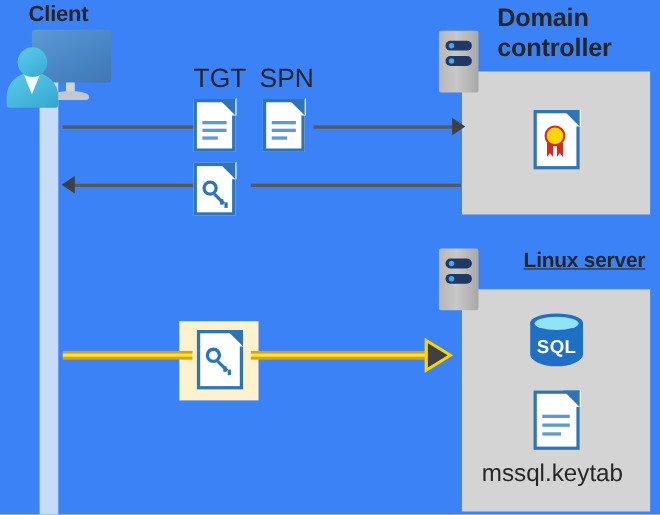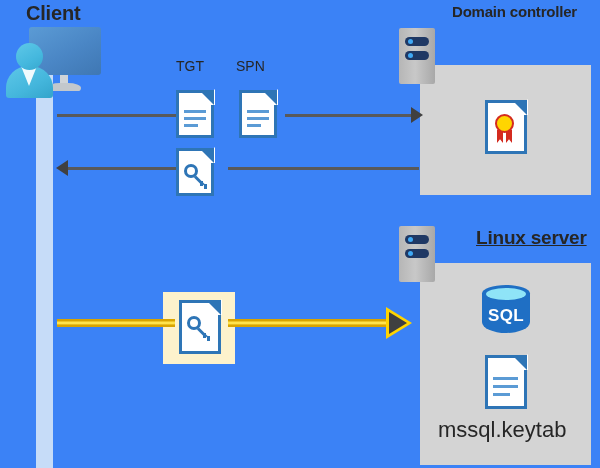--- a/index.html
+++ b/index.html
@@ -36,21 +36,21 @@
     letter-spacing: -0.2px;
   }
   .title-client {
     left: 26px;
     top: 2px;
     font-size: 20px;
   }
   .title-dc {
     left: 452px;
     top: 3px;
-    font-size: 15px;
+    font-size: 23px;
     width: 145px;
   }
   .title-linux {
     left: 476px;
     top: 227px;
     font-size: 19px;
     width: 145px;
     text-decoration: underline;
   }
 
@@ -230,21 +230,21 @@
     background: #5b9bd5;
   }
   .doc .ln.l1 { top: 20px; width: 22px; }
   .doc .ln.l2 { top: 27px; width: 22px; }
   .doc .ln.l3 { top: 34px; width: 14px; }
 
   .doc-tgt { left: 176px; top: 90px; }
   .doc-spn { left: 239px; top: 90px; }
 
   .label-small {
-    font-size: 14px;
+    font-size: 24px;
     color: #262626;
   }
   .label-tgt { left: 176px; top: 58px; }
   .label-spn { left: 236px; top: 58px; text-align: right; }
 
   
   .doc .key-ring {
     position: absolute;
     left: 8px; top: 16px;
     width: 14px; height: 14px;

